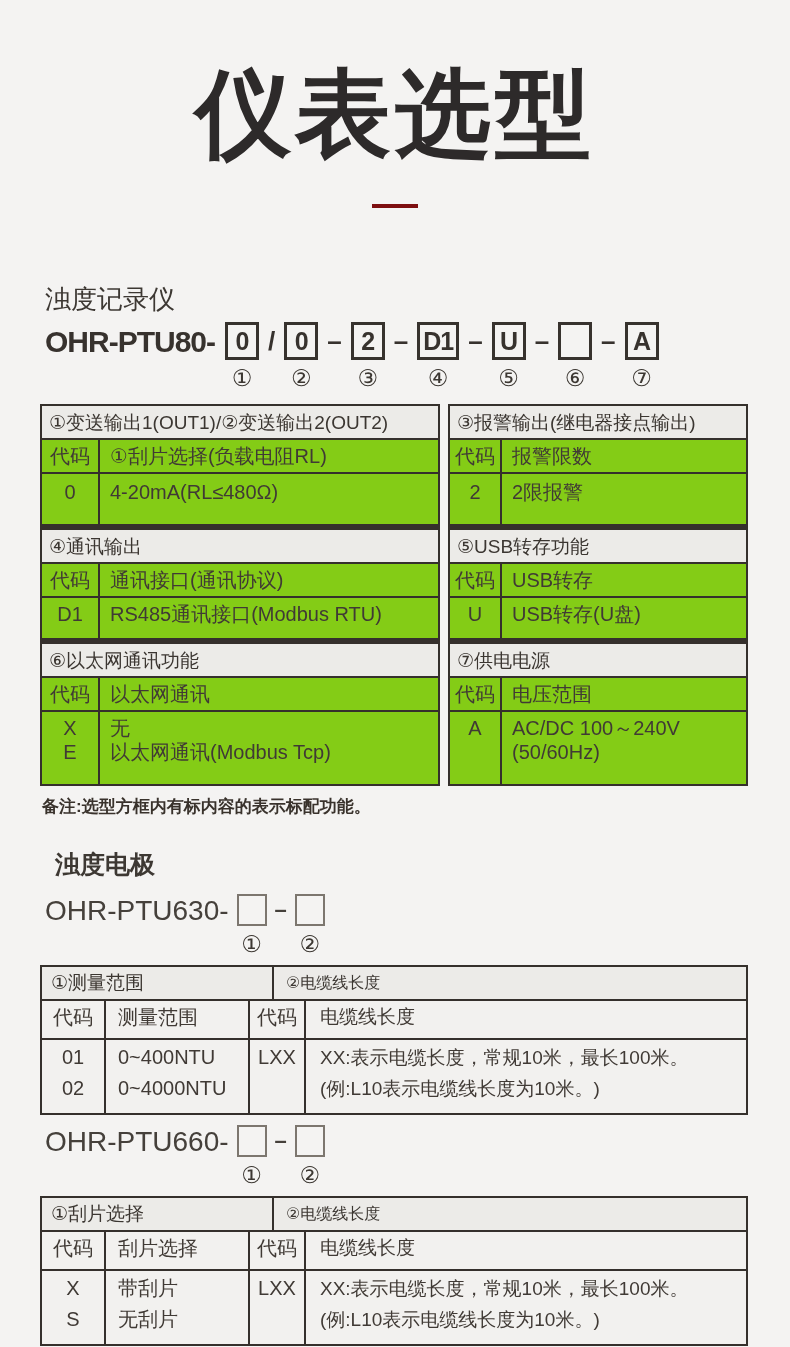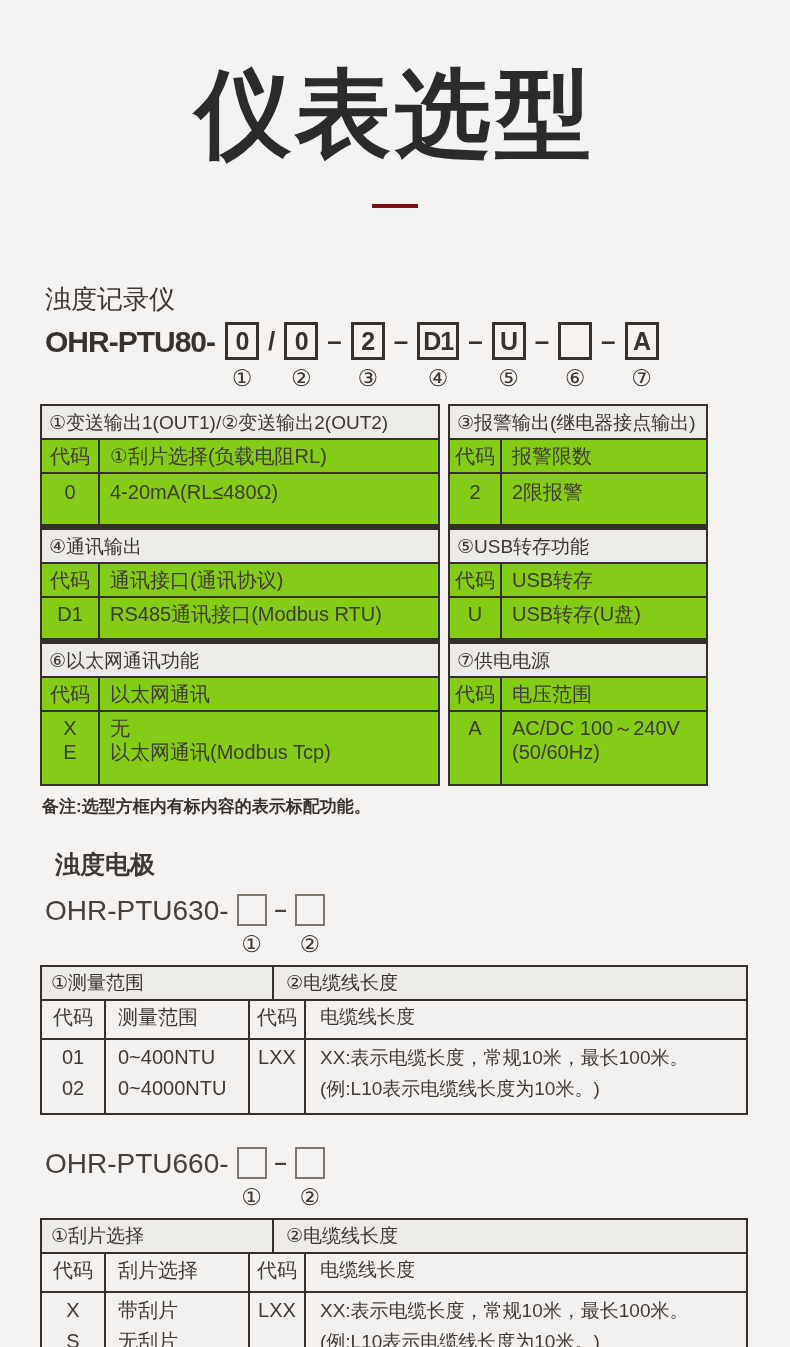--- a/index.html
+++ b/index.html
@@ -36,21 +36,21 @@
     font-weight:500; font-size:20px; color:#45403b;
     display:flex; align-items:center; justify-content:center;
   }
   .slot-num{ margin-top:5px; font-size:23px; line-height:26px; color:#3d3833; }
   .slot-sep{ font-size:26px; line-height:38px; font-weight:700; color:#37322e; margin:0 9px; }
   .slot-sep2{ font-size:22px; line-height:32px; font-weight:600; color:#45403b; margin:0 8px; }
   
   .t1{ display:flex; gap:8px; margin:13px 0 0 40px; width:708px; }
   .t1-half{ border:2px solid #35302c; background:#84cc16; }
   .t1-left{ width:400px; }
-  .t1-right{ width:260px; }
+  .t1-right{ width:300px; }
   .t1-sec-header{
     background:#ecebe8; border-bottom:2px solid #35302c;
     font-size:19px; line-height:24px; padding:5px 4px 5px 7px;
     height:34px; white-space:nowrap; color:#3b3631; font-weight:500;
   }
   .t1-row{ display:flex; border-bottom:2px solid #35302c; }
   .t1-row:last-child{ border-bottom:none; }
   .t1-code{ width:58px; border-right:2px solid #35302c; text-align:center;
             font-size:20px; line-height:24px; padding:4px 2px; }
   .t1-right .t1-code{ width:52px; }
@@ -60,21 +60,21 @@
   .t1-data-s{ min-height:42px; }
   .t1-data-m{ min-height:72px; }
   .t1-data .t1-code,.t1-data .t1-desc{ line-height:32px; padding-top:2px; }
   .t1-spacer{ height:3px; background:#f4f3f2; border-top:2px solid #35302c; border-bottom:2px solid #35302c; }
   
   .note{ margin:10px 0 0 42px; font-size:17px; line-height:22px; font-weight:700; color:#39322c; }
   
   .t2{ width:708px; margin:8px 0 0 40px; border:2px solid #35302c; background:#f2f1ef; }
   .t2-hrow{ display:flex; background:#ecebe8; border-bottom:2px solid #35302c; }
   .t2-h1{ width:232px; border-right:2px solid #35302c; font-size:19px; line-height:24px; padding:4px 4px 4px 9px; color:#3b3631; font-weight:500; }
-  .t2-h2{ flex:1; font-size:19px; line-height:24px; padding:4px 4px 4px 12px; color:#3b3631; font-weight:500; }
+  .t2-h2{ flex:1; font-size:16px; line-height:24px; padding:4px 4px 4px 12px; color:#3b3631; font-weight:500; }
   .t2-row{ display:flex; border-bottom:2px solid #35302c; }
   .t2-row:last-child{ border-bottom:none; }
   .t2-c1{ width:64px; border-right:2px solid #35302c; text-align:center; font-size:20px; line-height:24px; padding:4px 2px; }
   .t2-c2{ width:144px; border-right:2px solid #35302c; font-size:20px; line-height:24px; padding:4px 4px 4px 12px; }
   .t2-c3{ width:56px; border-right:2px solid #35302c; text-align:center; font-size:20px; line-height:24px; padding:4px 2px; }
   .t2-c4{ flex:1; font-size:19px; line-height:24px; padding:4px 4px 9px 14px; }
   .t2-data{ min-height:62px; }
   .t2-data .t2-c1,.t2-data .t2-c2,.t2-data .t2-c3,.t2-data .t2-c4{ line-height:31px; padding-top:2px; }
 </style>
 </head>
@@ -240,21 +240,21 @@
       <div>0~4000NTU</div>
     </div>
     <div class="t2-c3">LXX</div>
     <div class="t2-c4">
       <div>XX:表示电缆长度，常规10米，最长100米。</div>
       <div>(例:L10表示电缆线长度为10米。)</div>
     </div>
   </div>
 </div>
 
-<div class="model-line2" style="margin-top:32px;">
+<div class="model-line2" style="margin-top:10px;">
   <div class="model-prefix2">OHR-PTU660-</div>
   <div class="slot">
     <div class="slot-box2"></div>
     <div class="slot-num">①</div>
   </div>
   <div class="slot-sep2">–</div>
   <div class="slot">
     <div class="slot-box2"></div>
     <div class="slot-num">②</div>
   </div>

